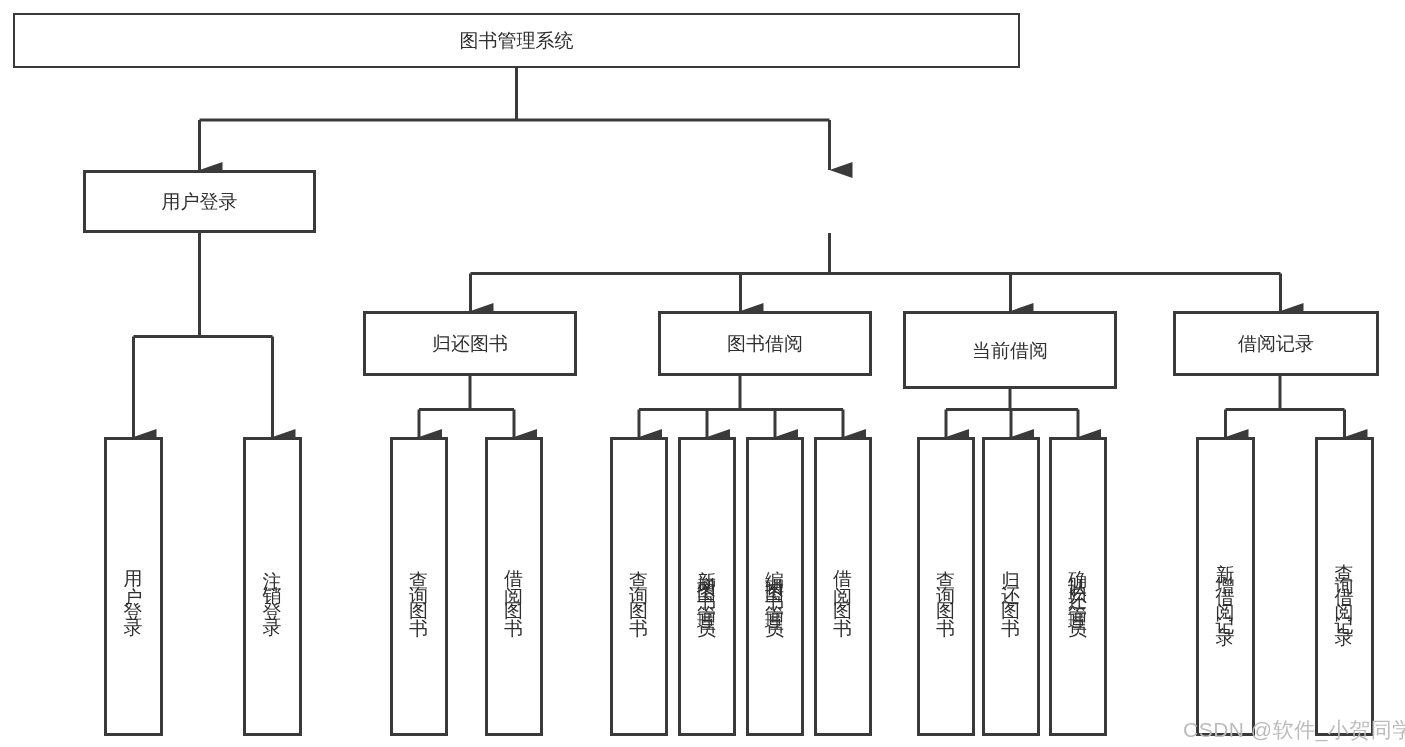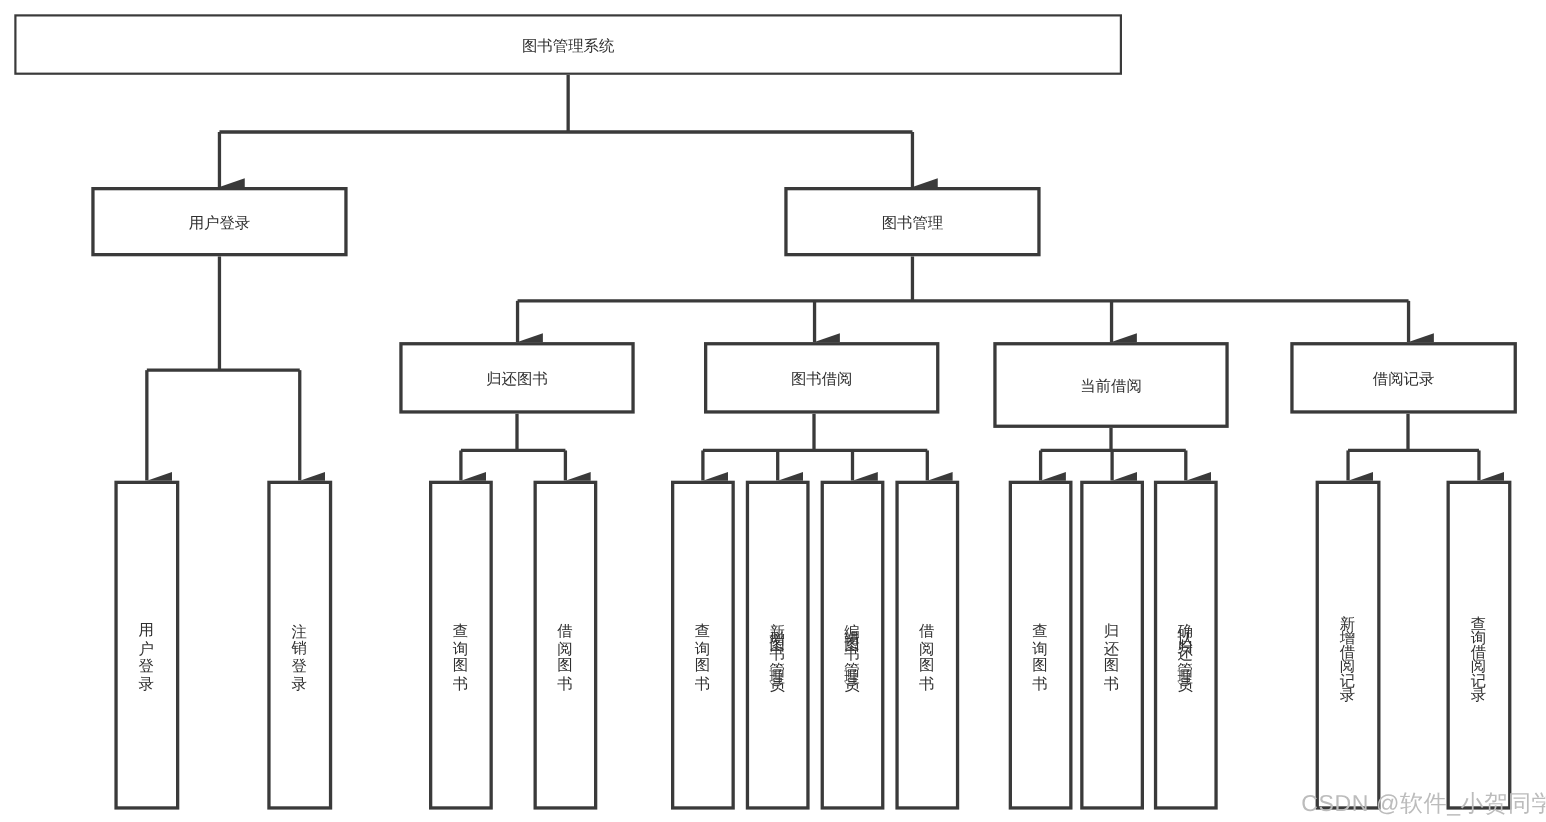--- a/index.html
+++ b/index.html
@@ -17,21 +17,21 @@
   .box {
     position: absolute;
     box-sizing: border-box;
     background: #ffffff;
     border: 3px solid #3a3a3a;
     display: flex;
     align-items: center;
     justify-content: center;
     z-index: 2;
     color: #2f2f2f;
-    font-size: 14px;
+    font-size: 19px;
     line-height: 1;
   }
   .box.root { border-width: 2px; }
   .vlabel {
     writing-mode: vertical-rl;
     text-orientation: mixed;
     white-space: nowrap;
   }
   .gap-lg { letter-spacing: 16px; }
   .gap-md { letter-spacing: 13px; }
@@ -89,28 +89,25 @@
     <path class="wire" marker-end="url(#ah)" d="M1344.5 409.5 V437"></path>
   </svg>
 
   <div class="box root" style="left:13px; top:13px; width:1007px; height:55px;">
     <span>图书管理系统</span>
   </div>
 
   <div class="box" style="left:83px; top:170px; width:233px; height:63px;">
     <span>用户登录</span>
   </div>
-  <div class="box" style="left:713px; top:170px; width:233px; height:63px;">
-    <span>图书管理</span>
-  </div>
 
   <div class="box" style="left:363px; top:311px; width:214px; height:65px;">
     <span>归还图书</span>
   </div>
-  <div class="box" style="left:640px; top:311px; width:214px; height:65px;">
+  <div class="box" style="left:658px; top:311px; width:214px; height:65px;">
     <span>图书借阅</span>
   </div>
   <div class="box" style="left:903px; top:311px; width:214px; height:78px;">
     <span>当前借阅</span>
   </div>
   <div class="box" style="left:1173px; top:311px; width:206px; height:65px;">
     <span>借阅记录</span>
   </div>
 
   <div class="box" style="left:104px; top:437px; width:59px; height:299px;">

